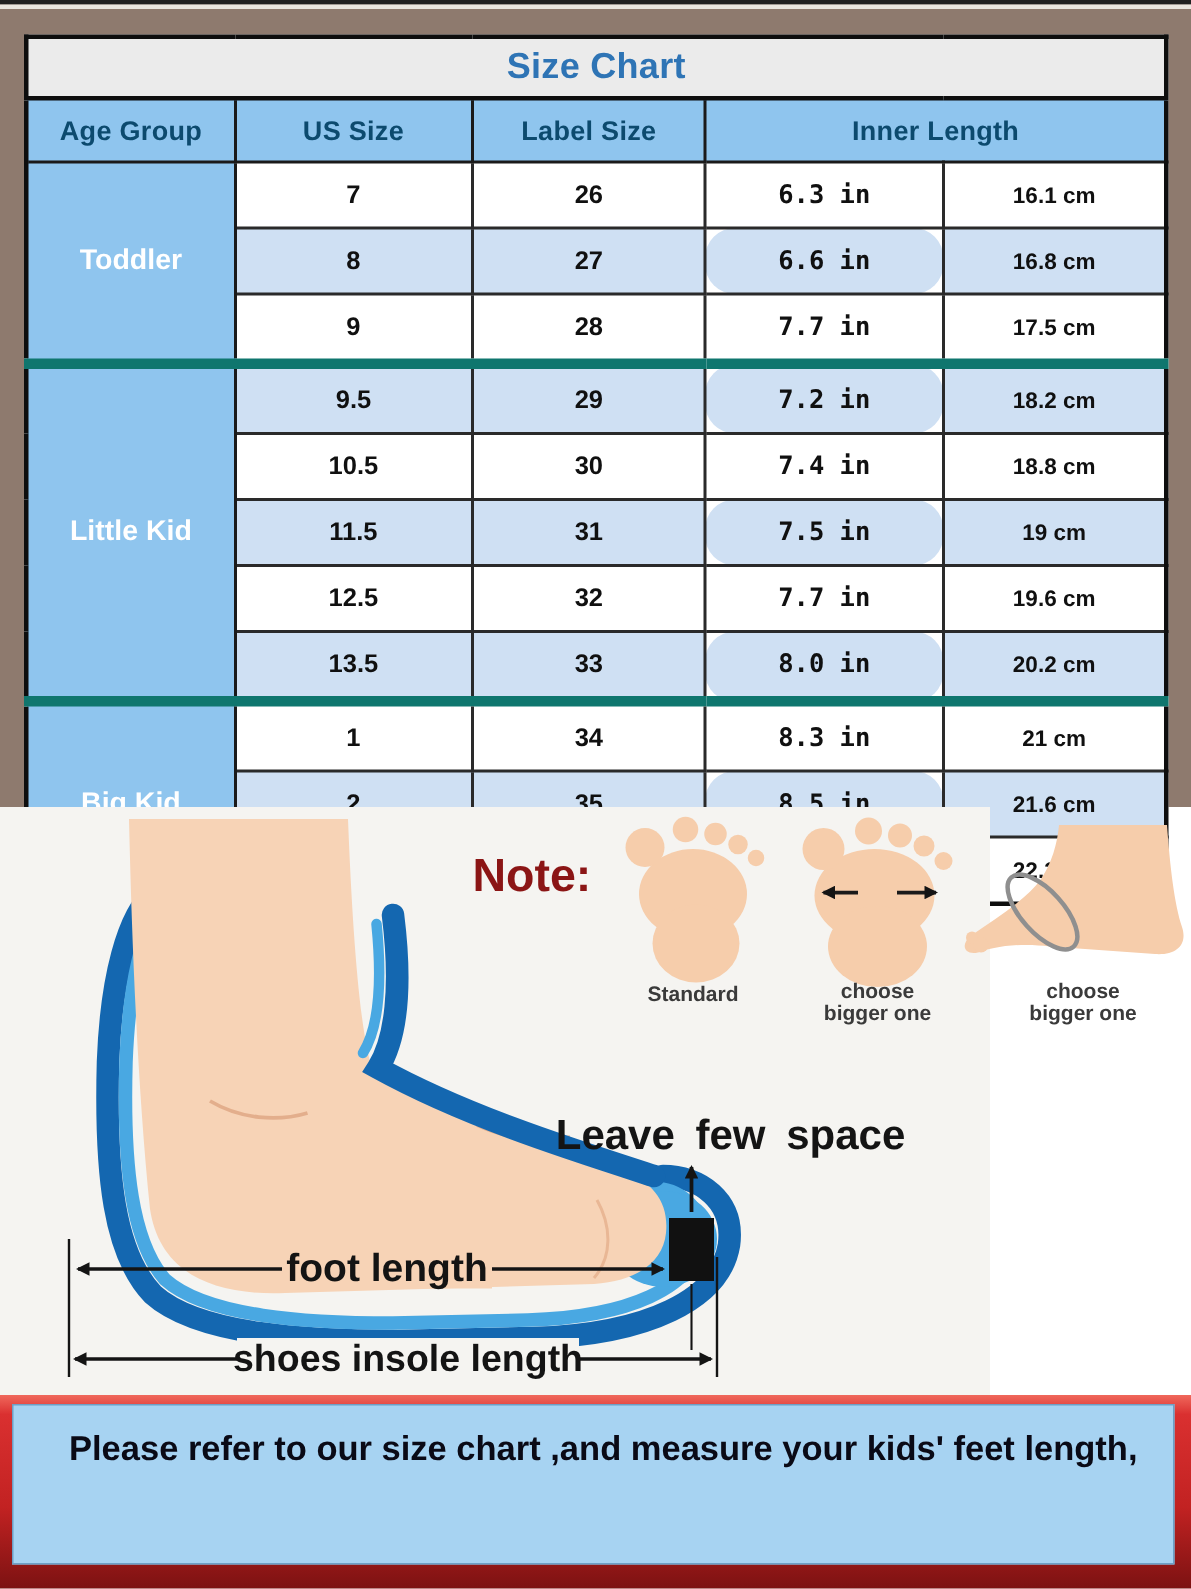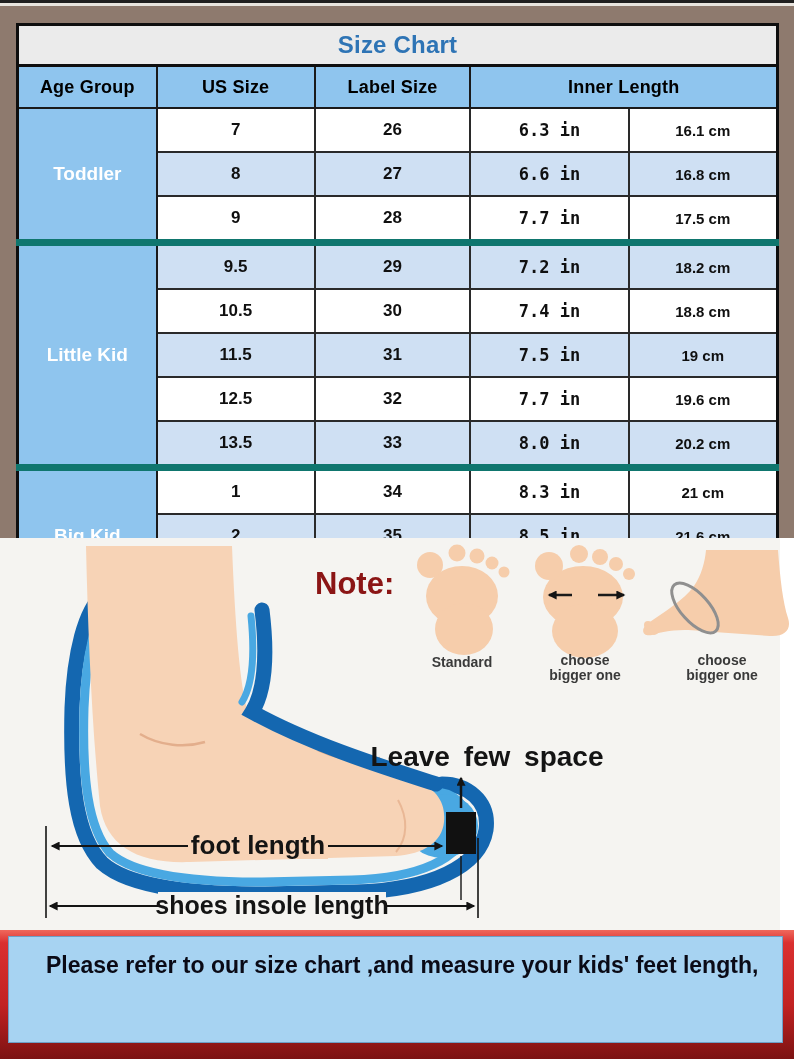--- a/index.html
+++ b/index.html
@@ -18,37 +18,37 @@
   table.size-chart{
     width:100%;height:100%;border-collapse:collapse;table-layout:fixed;
     background:#ffffff;border:3px solid #0e0e0e;
   }
   .title-cell{
     background:#ebebeb;color:#2e74b5;font-size:24px;font-weight:bold;
     text-align:center;border-bottom:3px solid #0e0e0e;height:36px;
     letter-spacing:.2px;
   }
   th.hdr{
-    background:#8fc5ee;color:#000000;font-size:18px;font-weight:bold;
+    background:#8fc5ee;color:#0c4a6e;font-size:18px;font-weight:bold;
     height:38px;border:2px solid #1a1a1a;text-align:center;letter-spacing:.2px;
   }
   td{
     text-align:center;vertical-align:middle;font-weight:bold;font-size:17px;
     color:#101010;border:2px solid #2a2a2a;height:40px;background:#ffffff;
   }
   tr.alt td{background:#cfe0f3;}
   tr.group-start td{border-top:7px solid #0f766e;}
   td.age-cell{
     background:#8fc5ee !important;color:#ffffff;font-size:19px;
     border:2px solid #1a1a1a;
   }
-  td.inch{font-family:"DejaVu Sans Mono",monospace;font-size:17px;font-weight:600;}
+  td.inch{font-family:"DejaVu Sans Mono",monospace;font-size:17px;font-weight:600;border-radius:20px;}
   td.cm{font-size:15px;margin-left:41px;}
   
-  .mid{width:780px;height:392px;background:#f5f4f1;position:relative;}
+  .mid{width:660px;height:392px;background:#f5f4f1;position:relative;}
   .mid svg{display:block;}
   
   .banner{
     position:relative;width:794px;height:129px;
     background:linear-gradient(180deg,#f0685c 0%,#da3030 10%,#c22222 58%,#7c1212 100%);
   }
   .banner-panel{
     position:absolute;left:8px;top:6px;right:11px;bottom:16px;box-sizing:border-box;
     background:#a7d3f2;border:1px solid #6d9fc6;
     padding:15px 10px 16px 37px;

